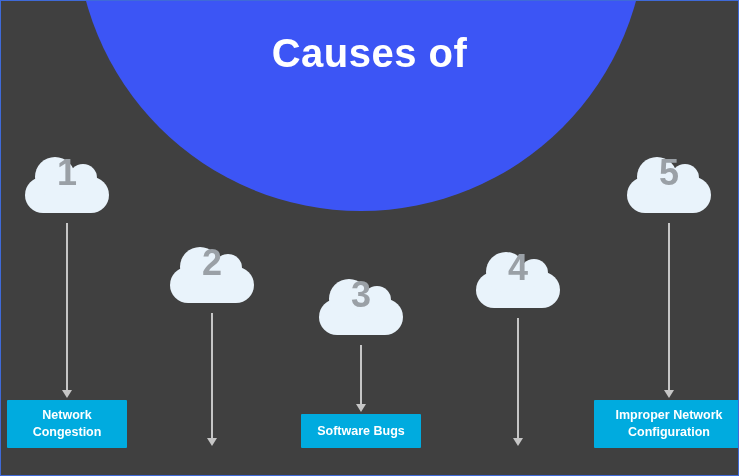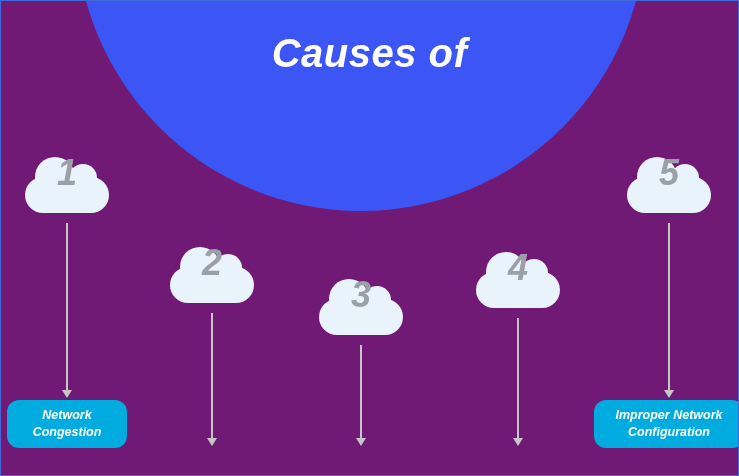--- a/index.html
+++ b/index.html
@@ -14,24 +14,23 @@
   }
   * { margin: 0; padding: 0; box-sizing: border-box; }
   body {
     font-family: "Liberation Sans", sans-serif;
     background: #fff;
   }
   .stage {
     position: relative;
     width: 739px;
     height: 476px;
-    background: #701a75;
+    background: #404040;
     border: 1px solid var(--border);
     overflow: hidden;
-    font-style: italic;
   }
   .circle {
     position: absolute;
     left: 75px;
     top: -360px;
     width: 570px;
     height: 570px;
     border-radius: 50%;
     background: var(--circle);
   }
@@ -115,21 +114,21 @@
     height: 0;
     border-left: 5px solid transparent;
     border-right: 5px solid transparent;
     border-top: 8px solid var(--arrow);
   }
   .box {
     background: var(--box);
     color: var(--boxtext);
     font-size: 12.5px;
     font-weight: 700;
-    border-radius: 12px;
+    border-radius: 1px;
     padding: 7px 10px;
     min-height: 34px;
     width: 100%;
     display: flex;
     align-items: center;
     justify-content: center;
     text-align: center;
     line-height: 1.35;
   }
 </style>
@@ -166,20 +165,21 @@
   </div>
 
   <div class="item i3">
     <div class="cloud">
       <span class="num">3</span>
     </div>
     <div class="arrow">
       <div class="line"></div>
       <div class="head"></div>
     </div>
+    <div class="box">Software Bugs</div>
   </div>
 
   <div class="item i4">
     <div class="cloud">
       <span class="num">4</span>
     </div>
     <div class="arrow">
       <div class="line"></div>
       <div class="head"></div>
     </div>

